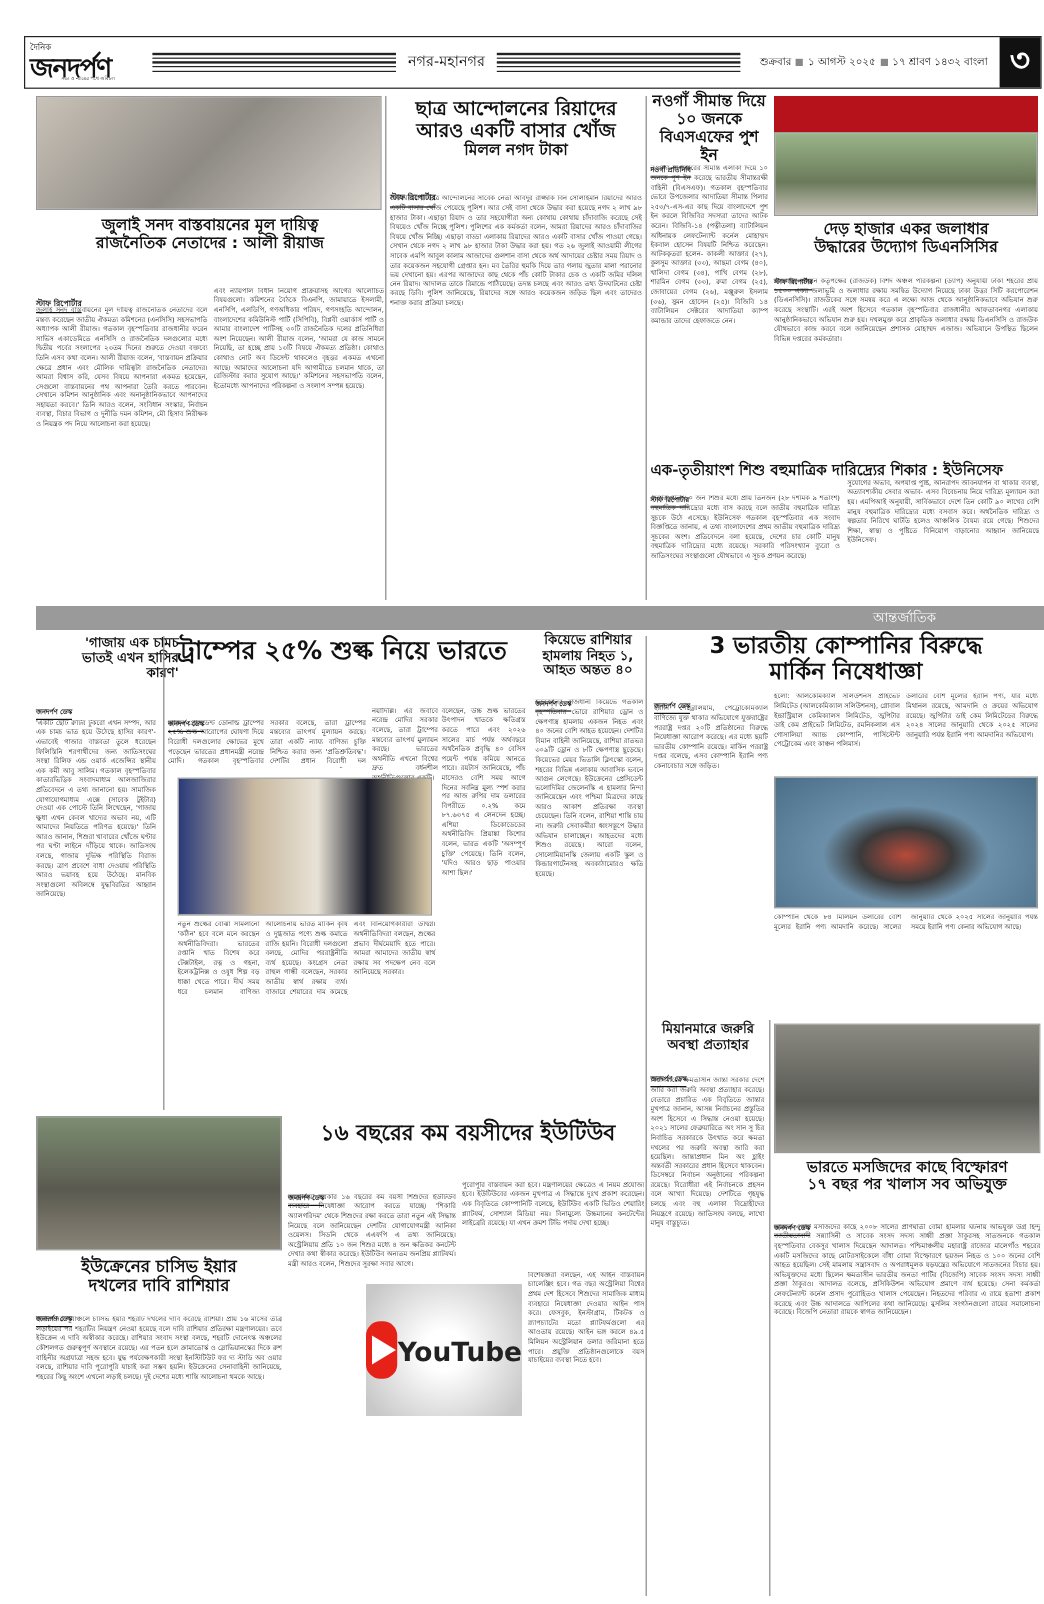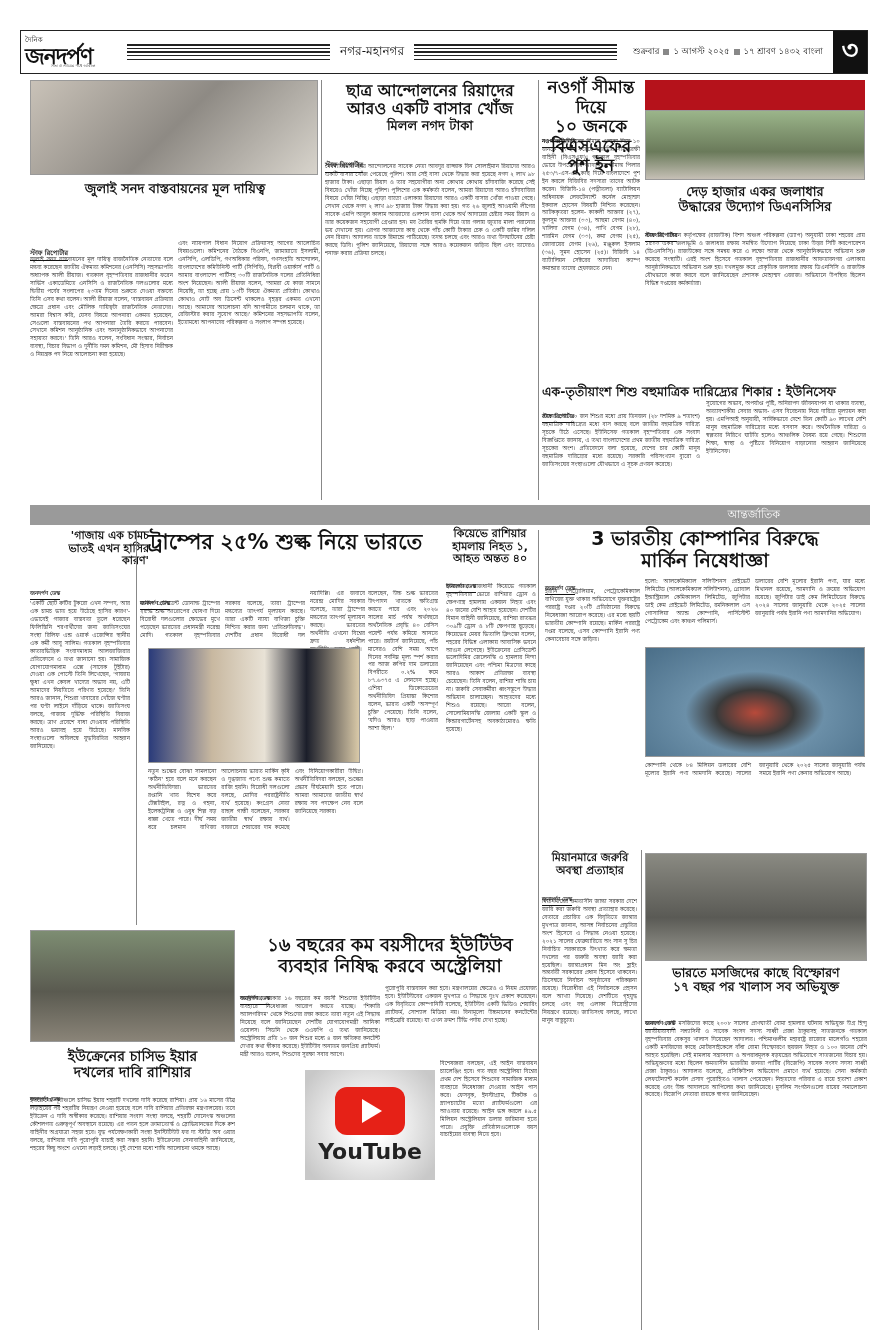--- a/index.html
+++ b/index.html
@@ -15,21 +15,21 @@
 .section-name{font-size:12px;padding:0 4px;white-space:nowrap}
 .date-line{font-size:8.5px;white-space:nowrap;padding:0 10px;display:flex;gap:4px;align-items:center}
 .sq{display:inline-block;width:6px;height:6px;background:#888}
 .page-no{width:34px;height:100%;background:#111;color:#fff;font-size:26px;font-weight:bold;display:flex;align-items:center;justify-content:center}
 .photo{background:linear-gradient(135deg,#c9c2b8,#8e8a84 50%,#d8d4cc);border:1px solid #999}
 .h1{font-weight:bold;text-align:center;line-height:1.15;color:#111}
 .byline{font-size:6.5px;font-weight:bold;border-bottom:1px solid #111;display:inline-block;padding-bottom:1px}
 .body{font-size:5.6px;line-height:1.42;text-align:justify;color:#222}
 .col-rule{width:1px;background:#888}
 .section-band{left:30px;top:505px;width:840px;height:20px;background:#9a9a9a;color:#fff;font-size:11px;display:flex;align-items:center;justify-content:flex-end;padding-right:90px}
-.yt{background:radial-gradient(circle,#fff 20%,#c8c8c8 90%);display:flex;flex-direction:column;align-items:center;justify-content:center}
+.yt{background:radial-gradient(circle,#fff 20%,#c8c8c8 90%);display:flex;flex-direction:row;align-items:center;justify-content:center}
 .yt-btn{width:70px;height:48px;background:#e62117;border-radius:12px;display:flex;align-items:center;justify-content:center}
 .yt-tri{width:0;height:0;border-left:20px solid #fff;border-top:12px solid transparent;border-bottom:12px solid transparent;margin-left:4px}
 .yt-word{font-size:22px;font-weight:bold;color:#222;margin-top:4px}
 .redbanner{background:#b5121b;color:#fff;font-size:3.5px;line-height:1.6;padding:3px;overflow:hidden}
 </style>
 </head>
 <body>
 
 <div class="abs masthead">
   <div class="logo-wrap">
@@ -58,34 +58,35 @@
     <span>১ আগস্ট ২০২৫</span>
     <span class="sq"></span>
     <span>১৭ শ্রাবণ ১৪৩২ বাংলা</span>
   </div>
   <div class="page-no">৩</div>
 </div>
 
 <div class="abs photo" style="left:30px;top:80px;width:288px;height:95px"></div>
 <div class="abs h1" style="left:30px;top:182px;width:290px;font-size:13px">
   <div>জুলাই সনদ বাস্তবায়নের মূল দায়িত্ব</div>
+  <div>রাজনৈতিক নেতাদের : আলী রীয়াজ</div>
 </div>
 <div class="abs" style="left:30px;top:240px"><span class="byline">স্টাফ রিপোর্টার</span></div>
 <div class="abs body" style="left:30px;top:256px;width:143px;height:237px;overflow:hidden">জুলাই সনদ বাস্তবায়নের মূল দায়িত্ব রাজনৈতিক নেতাদের বলে মন্তব্য করেছেন জাতীয় ঐকমত্য কমিশনের (এনসিসি) সহসভাপতি অধ্যাপক আলী রীয়াজ। গতকাল বৃহস্পতিবার রাজধানীর ফরেন সার্ভিস একাডেমিতে এনসিসি ও রাজনৈতিক দলগুলোর মধ্যে দ্বিতীয় পর্বের সংলাপের ২৩তম দিনের শুরুতে দেওয়া বক্তব্যে তিনি এসব কথা বলেন। আলী রীয়াজ বলেন, 'বাস্তবায়ন প্রক্রিয়ার ক্ষেত্রে প্রধান এবং মৌলিক দায়িত্বটা রাজনৈতিক নেতাদের। আমরা বিশ্বাস করি, যেসব বিষয়ে আপনারা একমত হয়েছেন, সেগুলো বাস্তবায়নের পথ আপনারা তৈরি করতে পারবেন। সেখানে কমিশন আনুষ্ঠানিক এবং অনানুষ্ঠানিকভাবে আপনাদের সহায়তা করবে।' তিনি আরও বলেন, সংবিধান সংস্কার, নির্বাচন ব্যবস্থা, বিচার বিভাগ ও দুর্নীতি দমন কমিশন, মৌ হিসাব নিরীক্ষক ও নিয়ন্ত্রক পদ নিয়ে আলোচনা করা হয়েছে।</div>
 <div class="abs body" style="left:178px;top:240px;width:142px;height:253px;overflow:hidden">এবং ন্যায়পাল বিধান নিয়োগ প্রক্রিয়াসহ আগের আলোচিত বিষয়গুলো। কমিশনের বৈঠকে বিএনপি, জামায়াতে ইসলামী, এনসিপি, এলডিপি, গণঅধিকার পরিষদ, গণসংহতি আন্দোলন, বাংলাদেশের কমিউনিস্ট পার্টি (সিপিবি), বিপ্লবী ওয়ার্কার্স পার্টি ও আমার বাংলাদেশ পার্টিসহ ৩০টি রাজনৈতিক দলের প্রতিনিধিরা অংশ নিয়েছেন। আলী রীয়াজ বলেন, 'আমরা যে কাজ সামনে নিয়েছি, তা হচ্ছে প্রায় ১৩টি বিষয়ে ঐকমত্য প্রতিষ্ঠা। কোথাও কোথাও নোট অব ডিসেন্ট থাকলেও বৃহত্তর একমত এখনো আছে। আমাদের আলোচনা যদি আগামীতে চলমান থাকে, তা রেজিস্টার করার সুযোগ আছে।' কমিশনের সহসভাপতি বলেন, ইতোমধ্যে আপনাদের পরিকল্পনা ও সংলাপ সম্পন্ন হয়েছে।</div>
 
 <div class="abs h1" style="left:325px;top:82px;width:210px;font-size:16px">
   <div>ছাত্র আন্দোলনের রিয়াদের</div>
   <div>আরও একটি বাসার খোঁজ</div>
   <div style="font-size:13px">মিলল নগদ টাকা</div>
 </div>
 <div class="abs" style="left:325px;top:152px"><span class="byline">স্টাফ রিপোর্টার</span></div>
 <div class="abs body" style="left:325px;top:163px;width:210px;height:215px;overflow:hidden">বৈষম্যবিরোধী ছাত্র আন্দোলনের সাবেক নেতা আবদুর রাজ্জাক বিন সোলাইমান রিয়াদের আরও একটি বাসার খোঁজ পেয়েছে পুলিশ। আর সেই বাসা থেকে উদ্ধার করা হয়েছে নগদ ২ লাখ ৯৮ হাজার টাকা। এছাড়া রিয়াদ ও তার সহযোগীরা অন্য কোথায় কোথায় চাঁদাবাজি করেছে সেই বিষয়েও খোঁজ নিচ্ছে পুলিশ। পুলিশের এক কর্মকর্তা বলেন, আমরা রিয়াদের আরও চাঁদাবাজির বিষয়ে খোঁজ নিচ্ছি। এছাড়া বাড্ডা এলাকায় রিয়াদের আরও একটি বাসার খোঁজ পাওয়া গেছে। সেখান থেকে নগদ ২ লাখ ৯৮ হাজার টাকা উদ্ধার করা হয়। গত ২৬ জুলাই আওয়ামী লীগের সাবেক এমপি আবুল কালাম আজাদের গুলশান বাসা থেকে অর্থ আদায়ের চেষ্টার সময় রিয়াদ ও তার কয়েকজন সহযোগী গ্রেপ্তার হন। মব তৈরির হুমকি দিয়ে তার গলায় জুতার মালা পরানোর ভয় দেখানো হয়। এরপর আজাদের কাছ থেকে পাঁচ কোটি টাকার চেক ও একটি জমির দলিল নেন রিয়াদ। আদালত তাকে রিমান্ডে পাঠিয়েছে। তদন্ত চলছে এবং আরও তথ্য উদঘাটনের চেষ্টা করছে ডিবি। পুলিশ জানিয়েছে, রিয়াদের সঙ্গে আরও কয়েকজন জড়িত ছিল এবং তাদেরও শনাক্ত করার প্রক্রিয়া চলছে।</div>
 
-<div class="abs h1" style="left:542px;top:78px;width:98px;font-size:17px">
+<div class="abs h1" style="left:542px;top:78px;width:98px;font-size:13px">
   <div>নওগাঁ সীমান্ত দিয়ে</div>
   <div>১০ জনকে</div>
   <div>বিএসএফের পুশ ইন</div>
 </div>
 <div class="abs" style="left:542px;top:128px"><span class="byline" style="font-size:5.5px">নওগাঁ প্রতিনিধি</span></div>
 <div class="abs body" style="left:542px;top:138px;width:98px;height:240px;overflow:hidden">নওগাঁর সাপাহারের সীমান্ত এলাকা দিয়ে ১০ জনকে পুশ ইন করেছে ভারতীয় সীমান্তরক্ষী বাহিনী (বিএসএফ)। গতকাল বৃহস্পতিবার ভোরে উপজেলার আদাতিয়া সীমান্ত পিলার ২৫৩/৭-এস-এর কাছ দিয়ে বাংলাদেশে পুশ ইন করলে বিজিবির সদস্যরা তাদের আটক করেন। বিজিবি-১৪ (পত্নীতলা) ব্যাটালিয়ন অধিনায়ক লেফটেন্যান্ট কর্নেল মোহাম্মদ ইকবাল হোসেন বিষয়টি নিশ্চিত করেছেন। আটককৃতরা হলেন- কাকলী আক্তার (২৭), কুলসুম আক্তার (৩৩), আছমা বেগম (৪০), খালিদা বেগম (৩৪), পাখি বেগম (২৮), শারমিন বেগম (৩৩), রুমা বেগম (২৫), জোবায়ের বেগম (২৬), মঞ্জুরুল ইসলাম (৩৬), সুমন হোসেন (২৫)। বিজিবি ১৪ ব্যাটালিয়ন সেক্টরের আদাতিয়া ক্যাম্প কমান্ডার তাদের হেফাজতে নেন।</div>
 
 <div class="abs redbanner" style="left:645px;top:80px;width:220px;height:30px"></div>
 <div class="abs photo" style="left:645px;top:110px;width:220px;height:70px;background:linear-gradient(180deg,#9bb58a,#6a7a5a 60%,#c6c0b6)"></div>
 <div class="abs h1" style="left:645px;top:185px;width:220px;font-size:13px">
@@ -149,21 +150,20 @@
 <div class="abs photo" style="left:645px;top:853px;width:222px;height:108px;background:linear-gradient(180deg,#8a8a82,#5a5a55 60%,#9a9a92)"></div>
 <div class="abs h1" style="left:645px;top:966px;width:222px;font-size:12.5px">
   <div>ভারতে মসজিদের কাছে বিস্ফোরণ</div>
   <div>১৭ বছর পর খালাস সব অভিযুক্ত</div>
 </div>
 <div class="abs" style="left:645px;top:1010px"><span class="byline" style="font-size:5.5px">জনদর্পণ ডেস্ক</span></div>
 <div class="abs body" style="left:645px;top:1020px;width:222px;height:310px;overflow:hidden">ভারতে একটি মসজিদের কাছে ২০০৮ সালের প্রাণঘাতী বোমা হামলার ঘটনায় অভিযুক্ত উগ্র হিন্দু জাতীয়তাবাদী সন্ন্যাসিনী ও সাবেক সংসদ সদস্য সাধ্বী প্রজ্ঞা ঠাকুরসহ সাতজনকে গতকাল বৃহস্পতিবার বেকসুর খালাস দিয়েছেন আদালত। পশ্চিমাঞ্চলীয় মহারাষ্ট্র রাজ্যের মালেগাঁও শহরের একটি মসজিদের কাছে মোটরসাইকেলে বাঁধা বোমা বিস্ফোরণে ছয়জন নিহত ও ১০০ জনের বেশি আহত হয়েছিল। সেই মামলায় সন্ত্রাসবাদ ও অপরাধমূলক ষড়যন্ত্রের অভিযোগে সাতজনের বিচার হয়। অভিযুক্তদের মধ্যে ছিলেন ক্ষমতাসীন ভারতীয় জনতা পার্টির (বিজেপি) সাবেক সংসদ সদস্য সাধ্বী প্রজ্ঞা ঠাকুরও। আদালত বলেছে, প্রসিকিউশন অভিযোগ প্রমাণে ব্যর্থ হয়েছে। সেনা কর্মকর্তা লেফটেন্যান্ট কর্নেল প্রসাদ পুরোহিতও খালাস পেয়েছেন। নিহতদের পরিবার এ রায়ে হতাশা প্রকাশ করেছে এবং উচ্চ আদালতে আপিলের কথা জানিয়েছে। মুসলিম সংগঠনগুলো রায়ের সমালোচনা করেছে। বিজেপি নেতারা রায়কে স্বাগত জানিয়েছেন।</div>
 
 <div class="abs h1" style="left:240px;top:935px;width:300px;font-size:18px">
   <div>১৬ বছরের কম বয়সীদের ইউটিউব</div>
-  <div>ব্যবহার নিষিদ্ধ করবে অস্ট্রেলিয়া</div>
 </div>
 <div class="abs" style="left:240px;top:985px"><span class="byline" style="font-size:5.5px">জনদর্পণ ডেস্ক</span></div>
 <div class="abs body" style="left:240px;top:995px;width:140px;height:335px;overflow:hidden">অস্ট্রেলিয়া সরকার ১৬ বছরের কম বয়সী শিশুদের ইউটিউব ব্যবহারে নিষেধাজ্ঞা আরোপ করতে যাচ্ছে। 'শিকারি অ্যালগরিদম' থেকে শিশুদের রক্ষা করতে তারা নতুন এই সিদ্ধান্ত নিয়েছে বলে জানিয়েছেন দেশটির যোগাযোগমন্ত্রী আনিকা ওয়েলস। সিডনি থেকে এএফপি এ তথ্য জানিয়েছে। অস্ট্রেলিয়ায় প্রতি ১০ জন শিশুর মধ্যে ৪ জন ক্ষতিকর কনটেন্ট দেখার কথা স্বীকার করেছে। ইউটিউব অন্যতম জনপ্রিয় প্ল্যাটফর্ম। মন্ত্রী আরও বলেন, শিশুদের সুরক্ষা সবার আগে।</div>
 <div class="abs body" style="left:385px;top:985px;width:152px;height:70px;overflow:hidden">পুরোপুরি বাস্তবায়ন করা হবে। মন্ত্রণালয়ের ক্ষেত্রেও এ নিয়ম প্রযোজ্য হবে। ইউটিউবের একজন মুখপাত্র এ সিদ্ধান্তে দুঃখ প্রকাশ করেছেন। এক বিবৃতিতে কোম্পানিটি বলেছে, ইউটিউব একটি ভিডিও শেয়ারিং প্ল্যাটফর্ম, সোশ্যাল মিডিয়া নয়। বিনামূল্যে উচ্চমানের কনটেন্টের লাইব্রেরি রয়েছে। যা এখন ক্রমশ টিভি পর্দায় দেখা হচ্ছে।</div>
 <div class="abs yt" style="left:305px;top:1070px;width:130px;height:110px">
   <div class="yt-btn">
       <div class="yt-tri"></div>
     </div>
   <div class="yt-word">YouTube</div>
 </div>

